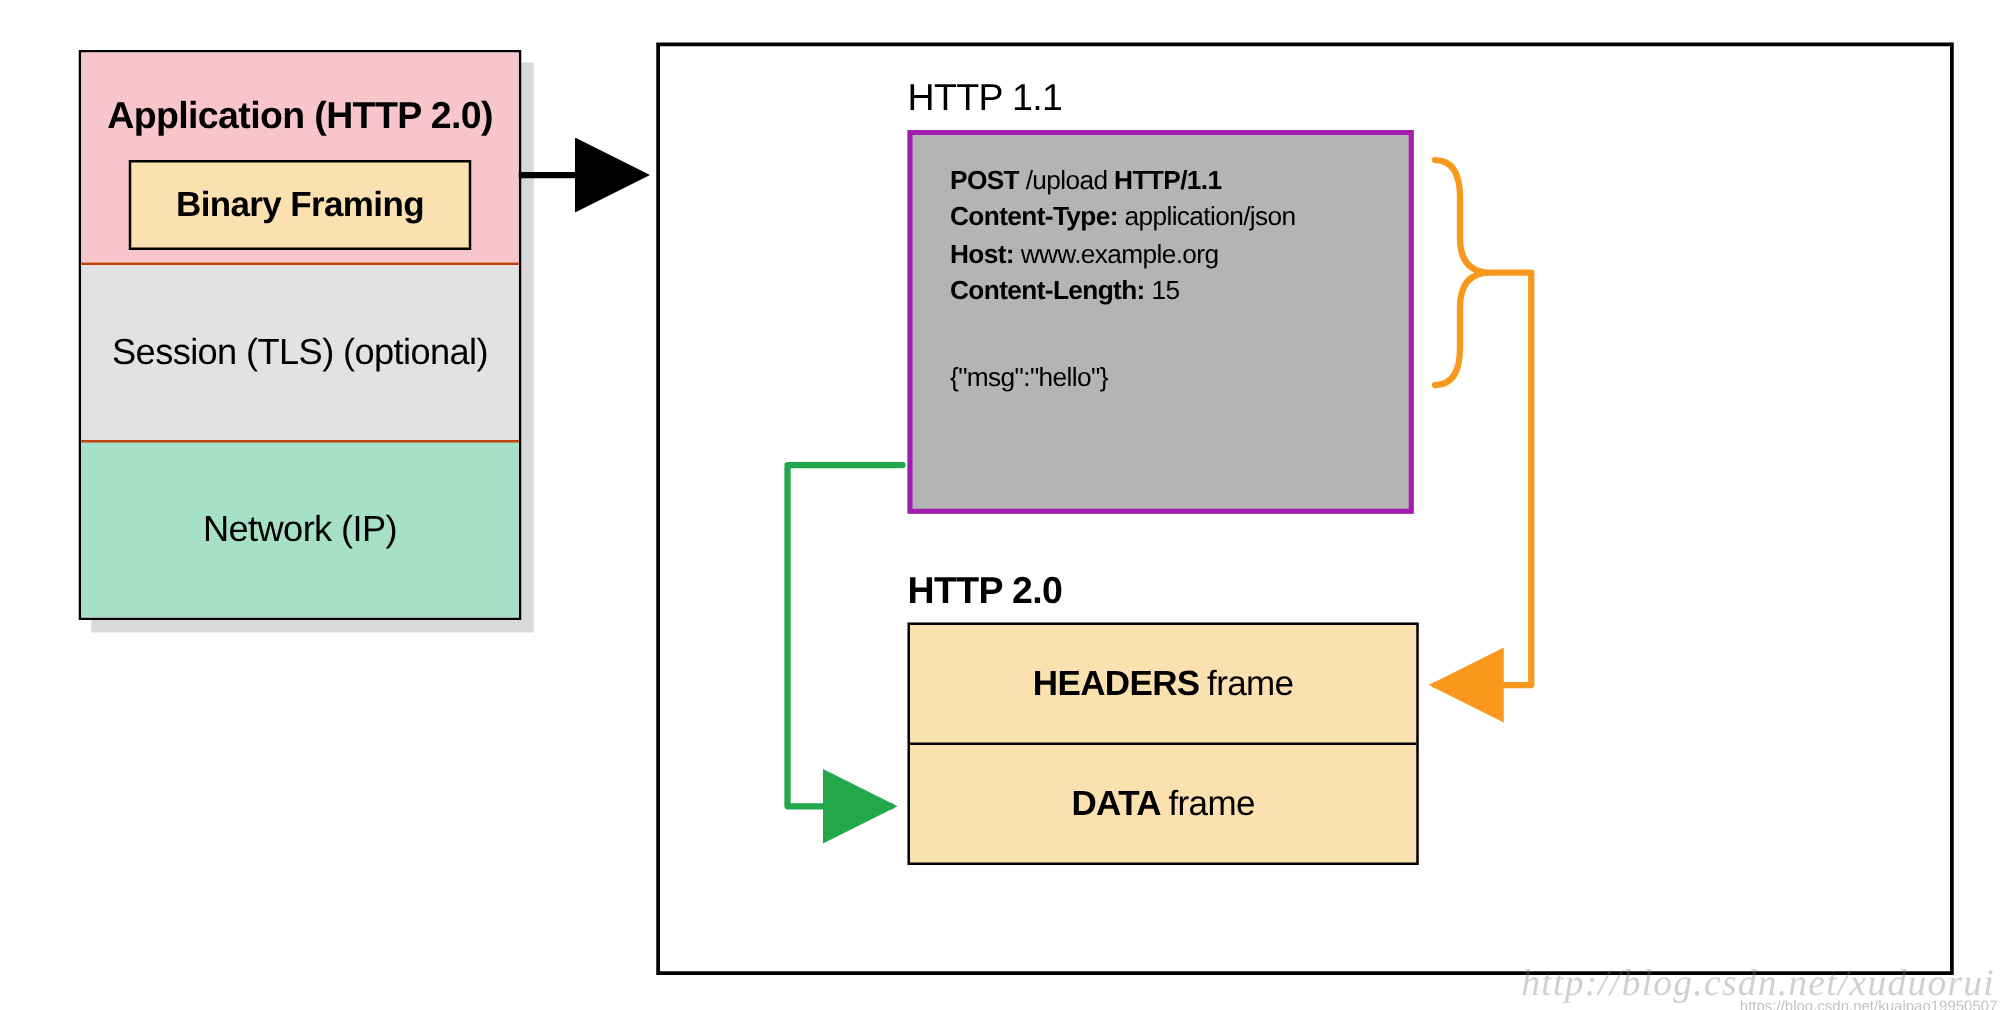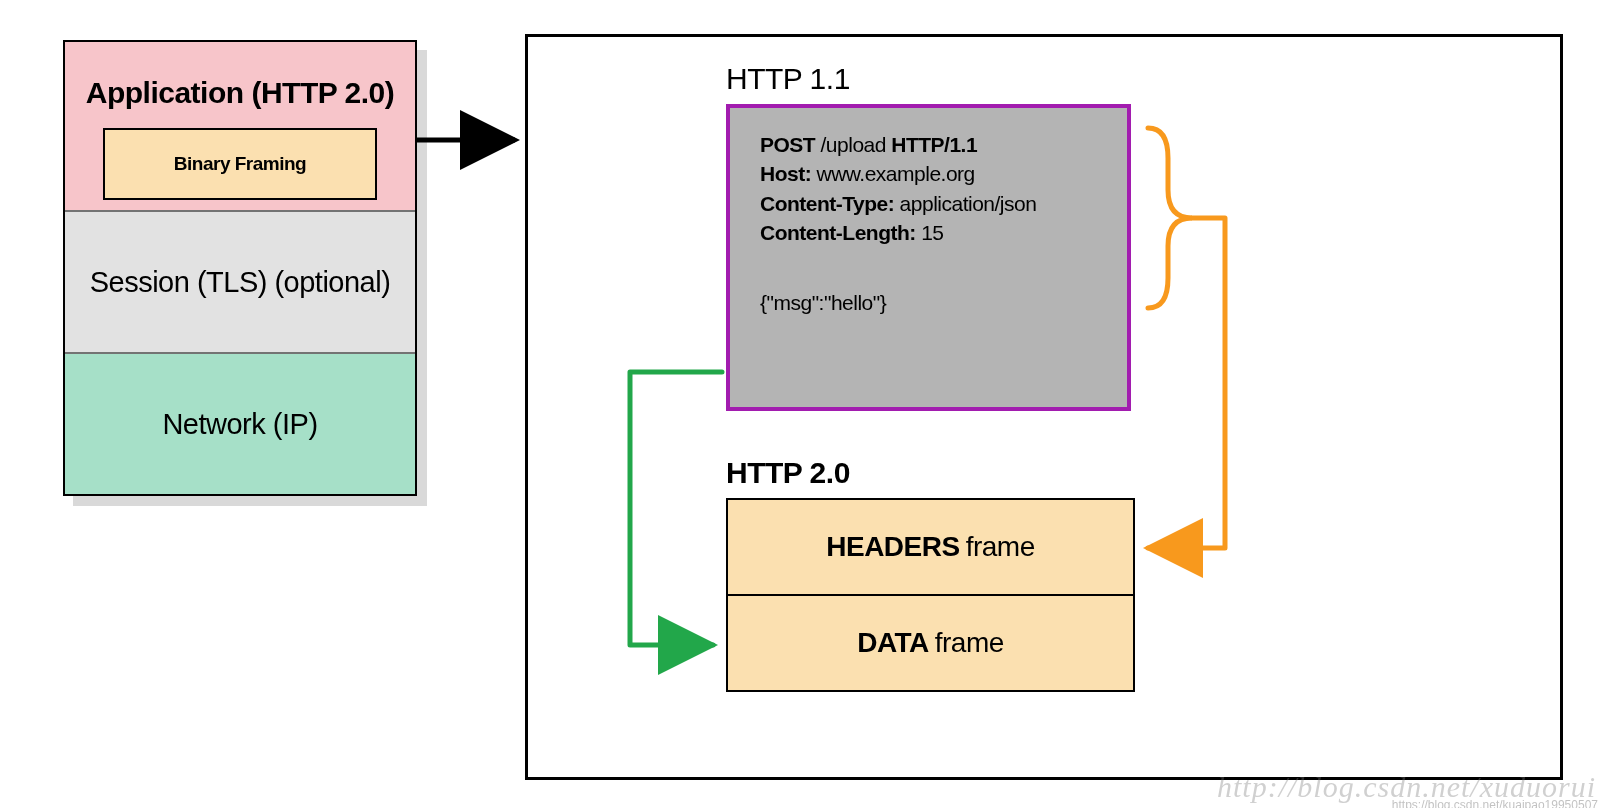--- a/index.html
+++ b/index.html
@@ -16,21 +16,21 @@
   
   .stack{
     position:absolute;
     left:63px;
     top:40px;
     width:350px;
     border:2px solid #000;
     box-shadow:10px 10px 0 rgba(0,0,0,0.15);
   }
   .layer{
-    border-top:2px solid #737373;
+    border-top:2px solid #c2410c;
     display:flex;
     flex-direction:column;
     align-items:center;
     justify-content:center;
     font-size:28px;
     font-weight:500;
     color:#000;
   }
   .layer:first-child{border-top:none;}
   .layer-app{
@@ -43,21 +43,21 @@
   .layer-app .app-title{margin-top:34px;}
   .binary-framing{
     margin-top:18px;
     width:270px;
     height:68px;
     background:#fbe0b0;
     border:2px solid #000;
     display:flex;
     align-items:center;
     justify-content:center;
-    font-size:19px;
+    font-size:28px;
     font-weight:700;
   }
   .layer-session{background:#e2e2e2;height:140px;font-weight:400;font-size:29px;}
   .layer-transport{background:#b9dceb;height:140px;font-weight:400;font-size:29px;}
   .layer-network{background:#a6e0c8;height:140px;font-weight:400;font-size:29px;}
 
   
   .right-panel{
     position:absolute;
     left:525px;
@@ -157,26 +157,26 @@
 
 <div class="h11-label condensed">HTTP 1.1</div>
 
 <div class="h11-box condensed">
   <div>
     <span class="bold">POST</span>
     <span>/upload</span>
     <span class="bold">HTTP/1.1</span>
   </div>
   <div>
+    <span class="bold">Content-Type:</span>
+    <span>application/json</span>
+  </div>
+  <div>
     <span class="bold">Host:</span>
     <span>www.example.org</span>
-  </div>
-  <div>
-    <span class="bold">Content-Type:</span>
-    <span>application/json</span>
   </div>
   <div>
     <span class="bold">Content-Length:</span>
     <span>15</span>
   </div>
   <div class="h11-body">{"msg":"hello"}</div>
 </div>
 
 <div class="h20-label condensed">HTTP 2.0</div>
 

